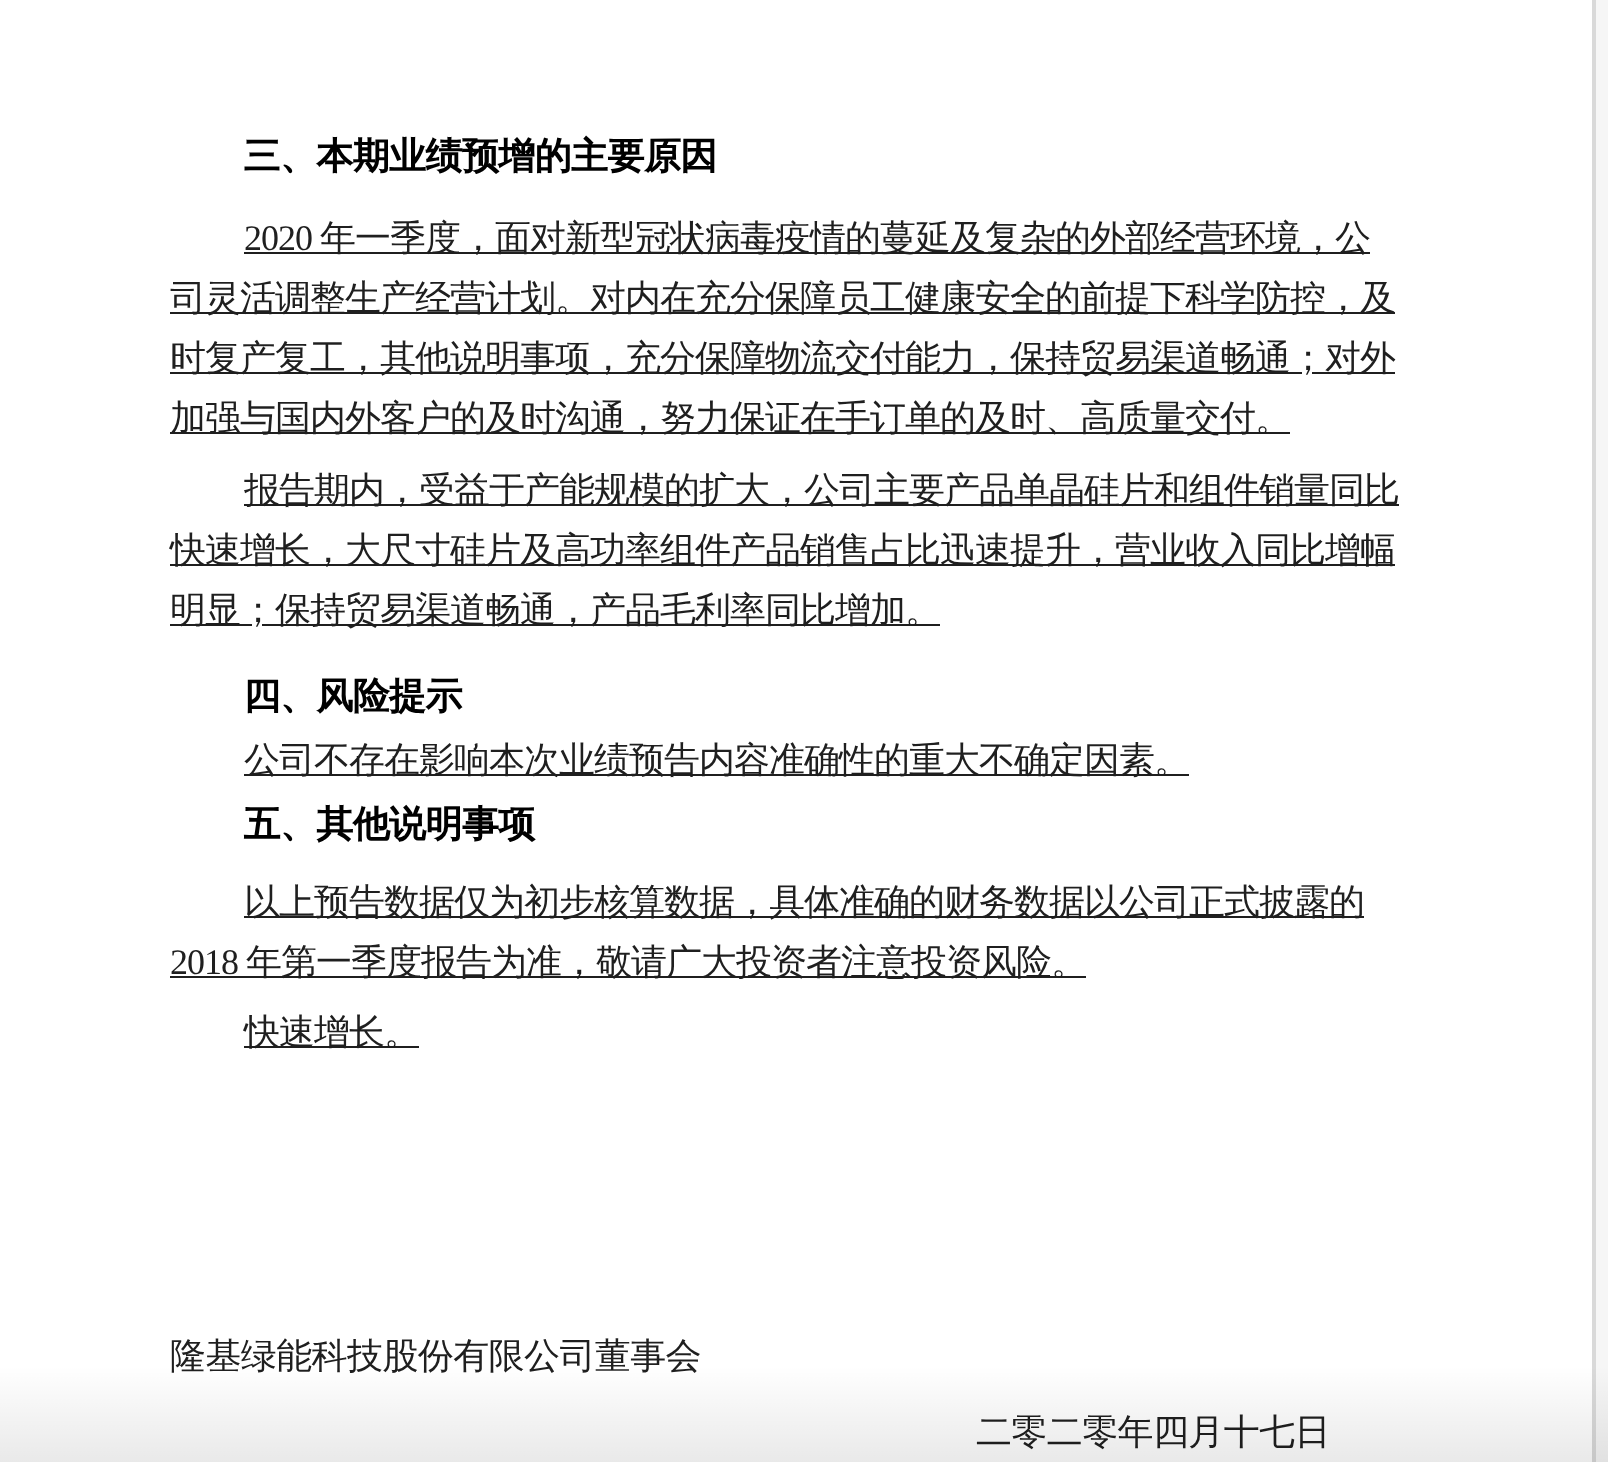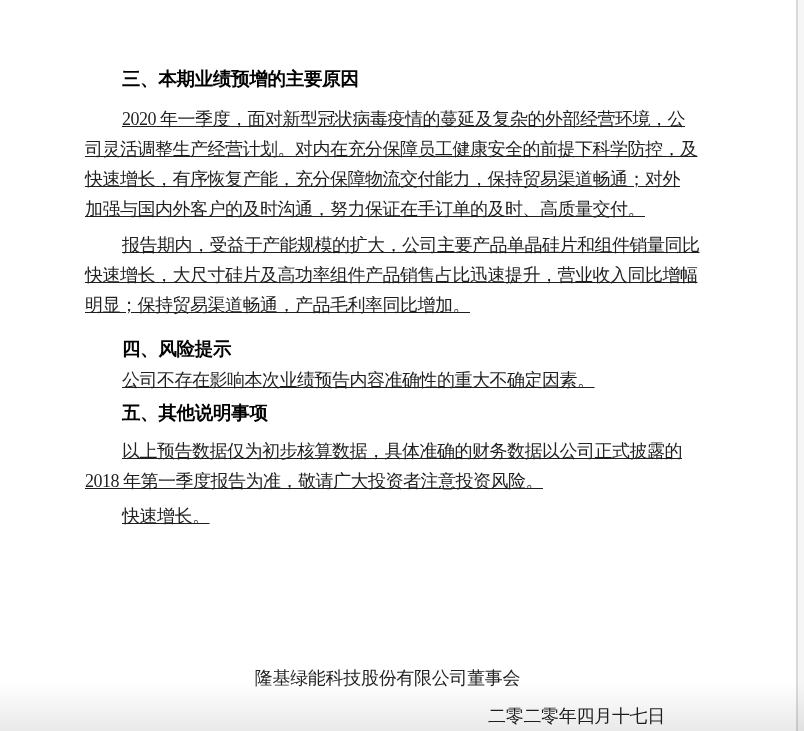--- a/index.html
+++ b/index.html
@@ -72,21 +72,21 @@
     font-size: 18.5px;
     font-weight: bold;
     color: #000000;
     line-height: 30px;
     white-space: nowrap;
     letter-spacing: -0.3px;
   }
   .sig-line {
     line-height: 30px;
     height: 30px;
-    text-align: center;
+    text-align: left;
     padding-right: 28px;
     white-space: nowrap;
     letter-spacing: -0.3px;
   }
   .date-line {
     line-height: 30px;
     height: 30px;
     text-align: right;
     padding-right: 53px;
     white-space: nowrap;
@@ -97,21 +97,21 @@
 <body>
 
 <div class="page">
   <div class="content">
 
     <h2 class="blk heading" style="top:60px">三、本期业绩预增的主要原因</h2>
 
     <div class="blk" style="top:100px">
       <div class="line indent">2020 年一季度，面对新型冠状病毒疫情的蔓延及复杂的外部经营环境，公</div>
       <div class="line">司灵活调整生产经营计划。对内在充分保障员工健康安全的前提下科学防控，及</div>
-      <div class="line">快速增长，有序恢复产能，充分保障物流交付能力，保持贸易渠道畅通；对外</div>
+      <div class="line">时复产复工，其他说明事项，充分保障物流交付能力，保持贸易渠道畅通；对外</div>
       <div class="line">加强与国内外客户的及时沟通，努力保证在手订单的及时、高质量交付。</div>
     </div>
 
     <div class="blk" style="top:226px">
       <div class="line indent">报告期内，受益于产能规模的扩大，公司主要产品单晶硅片和组件销量同比</div>
       <div class="line">快速增长，大尺寸硅片及高功率组件产品销售占比迅速提升，营业收入同比增幅</div>
       <div class="line">明显；保持贸易渠道畅通，产品毛利率同比增加。</div>
     </div>
 
     <h2 class="blk heading" style="top:330px">四、风险提示</h2>

